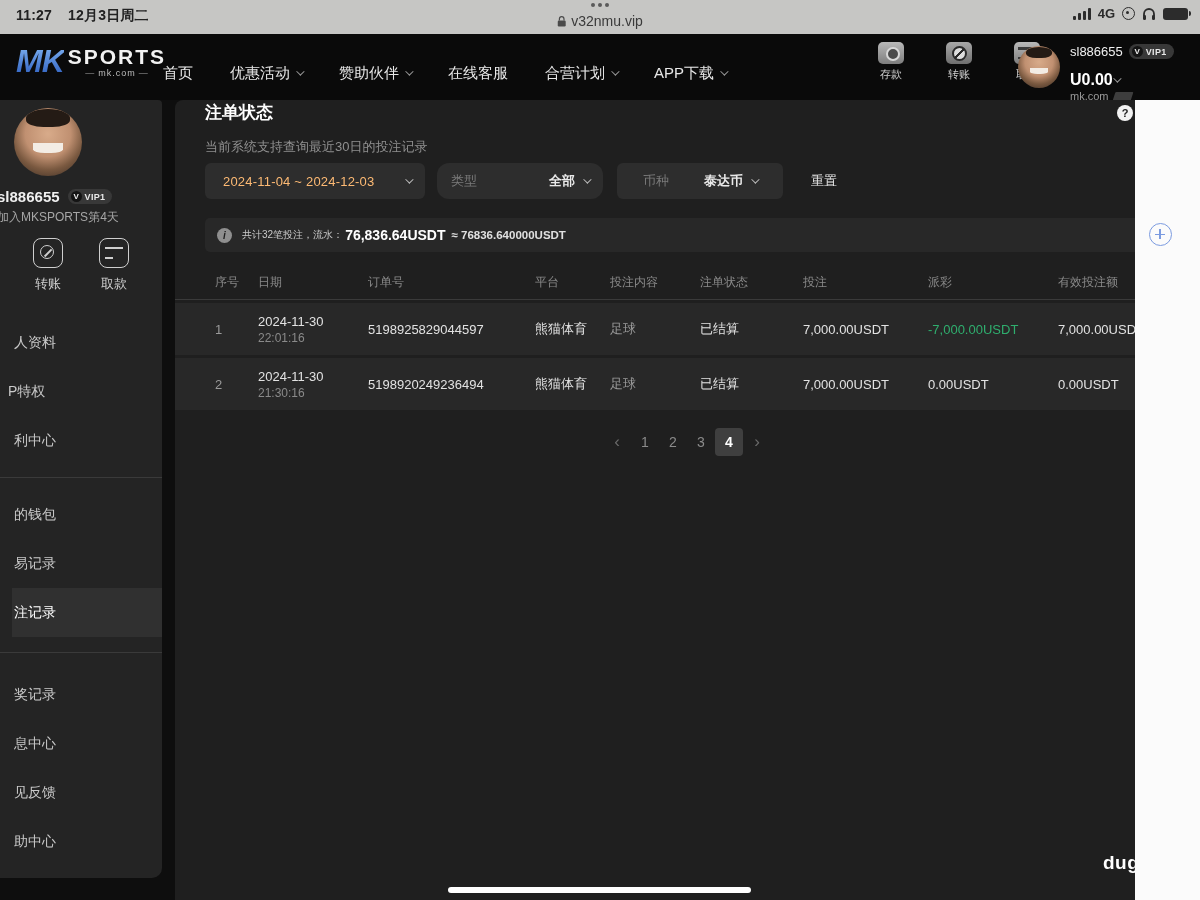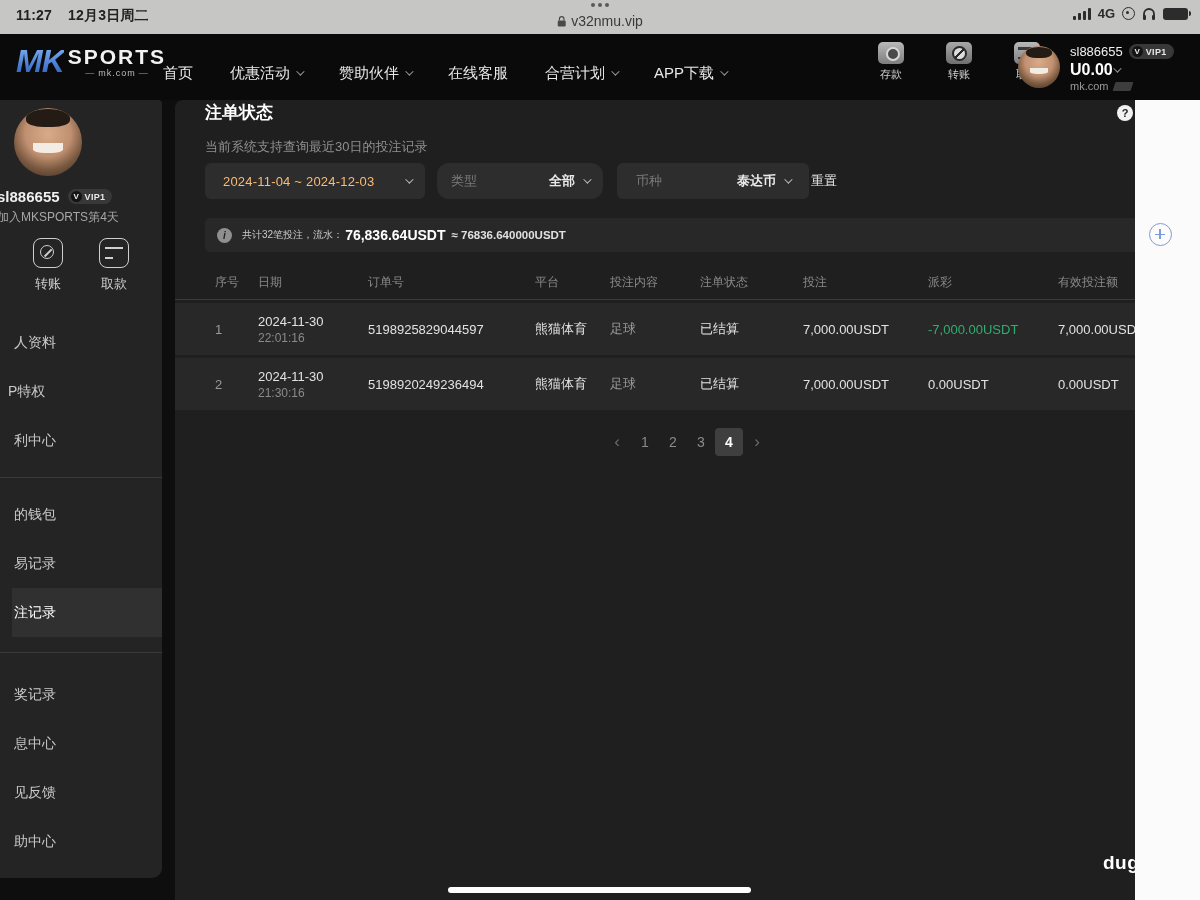--- a/index.html
+++ b/index.html
@@ -59,21 +59,21 @@
   .avatar::after { content:""; position:absolute; left:28%; top:52%; width:44%; height:14%;
     border-radius:0 0 40% 40%; background:#f3ece4; }
   .hdr-avatar { position:absolute; left:1018px; top:12px; width:42px; height:42px; cursor:pointer; }
   .hdr-account { position:absolute; left:1070px; top:10px; width:130px; }
   .acct-row1 { display:flex; align-items:center; gap:6px; }
   .acct-name { font-size:13px; color:#f0f0f0; }
   .vip-badge { display:flex; align-items:center; gap:3px; background:#383838; border-radius:9px; padding:1px 7px 1px 3px; height:15px; }
   .vip-v { width:11px; height:11px; border-radius:50%; background:#141414; color:#eee; font-size:8px; font-weight:800;
     display:flex; align-items:center; justify-content:center; }
   .vip-label { font-size:9px; color:#e8e8e8; font-weight:700; letter-spacing:.3px; }
-  .acct-row2 { display:flex; align-items:center; margin-top:2px; }
+  .acct-row2 { display:flex; align-items:center; margin-top:12px; }
   .acct-balance { font-size:16px; font-weight:800; color:#fff; }
   .acct-row3 { display:flex; align-items:center; gap:5px; margin-top:1px; }
   .acct-site { font-size:11px; color:#9a9a9a; }
   .site-flag { width:18px; height:9px; background:#3d3d3d; transform:skewX(-18deg); border-radius:1px; }
 
   
   .page { position:absolute; left:0; top:100px; width:1200px; height:800px; background:#0e0e0e; }
 
   
   .sidebar { position:absolute; left:0; top:0; width:162px; height:778px; background:#242424;
@@ -109,21 +109,21 @@
     color:#222; font-size:11px; font-weight:800; display:flex; align-items:center; justify-content:center; cursor:pointer; }
   .help-partial { position:absolute; left:961px; top:5px; font-size:13px; color:#e8e8e8; }
   .panel-subtitle { position:absolute; left:30px; top:38px; font-size:13px; color:#8f8f8f; }
 
   .filters { position:absolute; left:0; top:63px; width:980px; height:36px; }
   .f-box { position:absolute; top:0; height:36px; background:#2d2d2d; border-radius:6px; display:flex; align-items:center; cursor:pointer; }
   .f-date { left:30px; width:220px; padding:0 14px 0 18px; }
   .f-date .f-value { font-size:13px; color:#fdba74; letter-spacing:.2px; }
   .f-box .chev { margin-left:auto; border-color:#bdbdbd; }
   .f-type { left:262px; width:166px; padding:0 14px;border-radius:12px; }
-  .f-cur  { left:442px; width:192px; padding:0 19px; }
+  .f-cur  { left:442px; width:166px; padding:0 26px; }
   .f-label { font-size:13px; color:#7a7a7a; }
   .f-sel { margin-left:auto; font-size:13px; color:#eaeaea; font-weight:600; }
   .f-box .chev2 { width:6px; height:6px; border-right:1.6px solid #bdbdbd; border-bottom:1.6px solid #bdbdbd;
     transform:rotate(45deg) translateY(-2px); margin-left:8px; }
   .f-reset { position:absolute; left:628px; top:0; height:36px; display:flex; align-items:center; padding:0 8px;
     font-size:13px; color:#eaeaea; cursor:pointer; }
 
   .summary { position:absolute; left:30px; top:118px; width:940px; height:34px; background:#282828; border-radius:5px;
     display:flex; align-items:center; padding-left:12px; }
   .info-icon { width:15px; height:15px; border-radius:50%; background:#8f8f8f; color:#1f1f1f; font-size:10px; font-weight:800;

